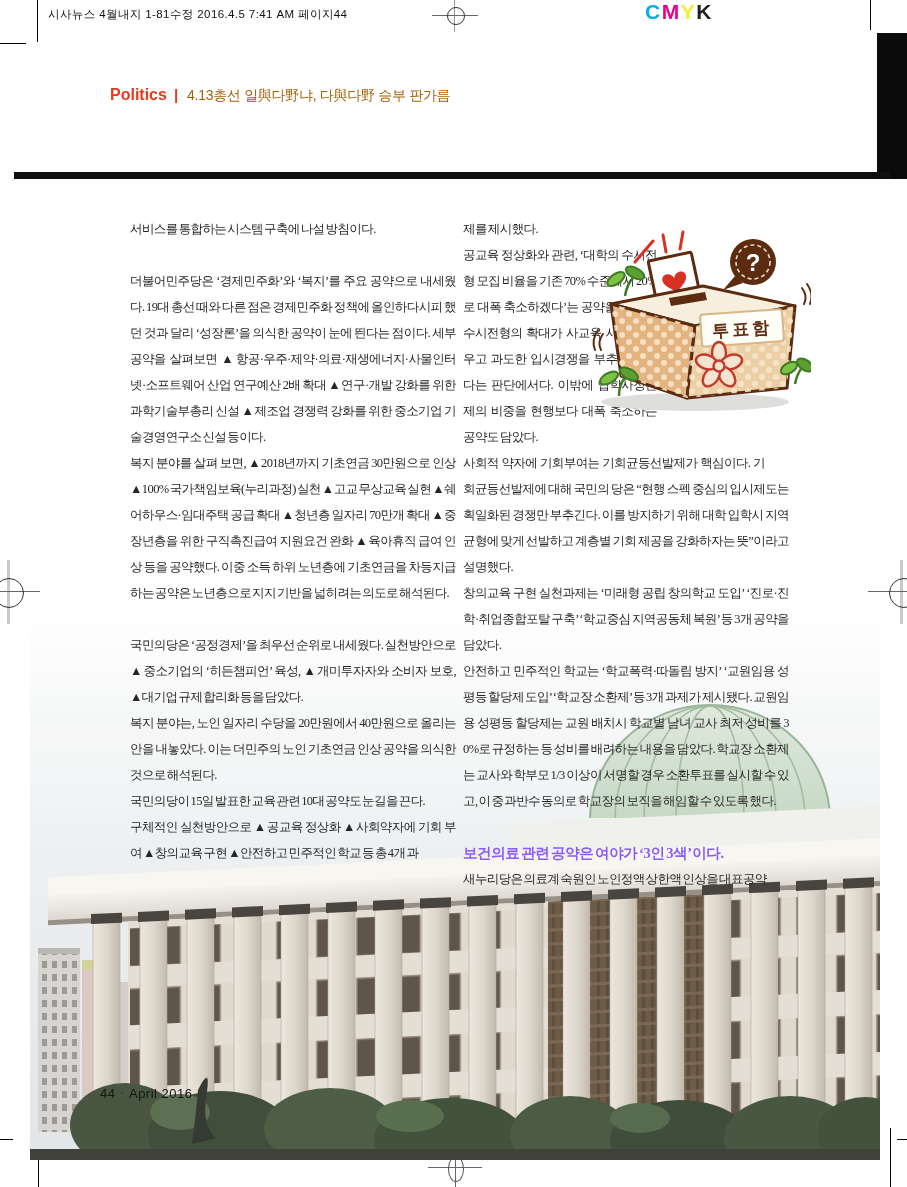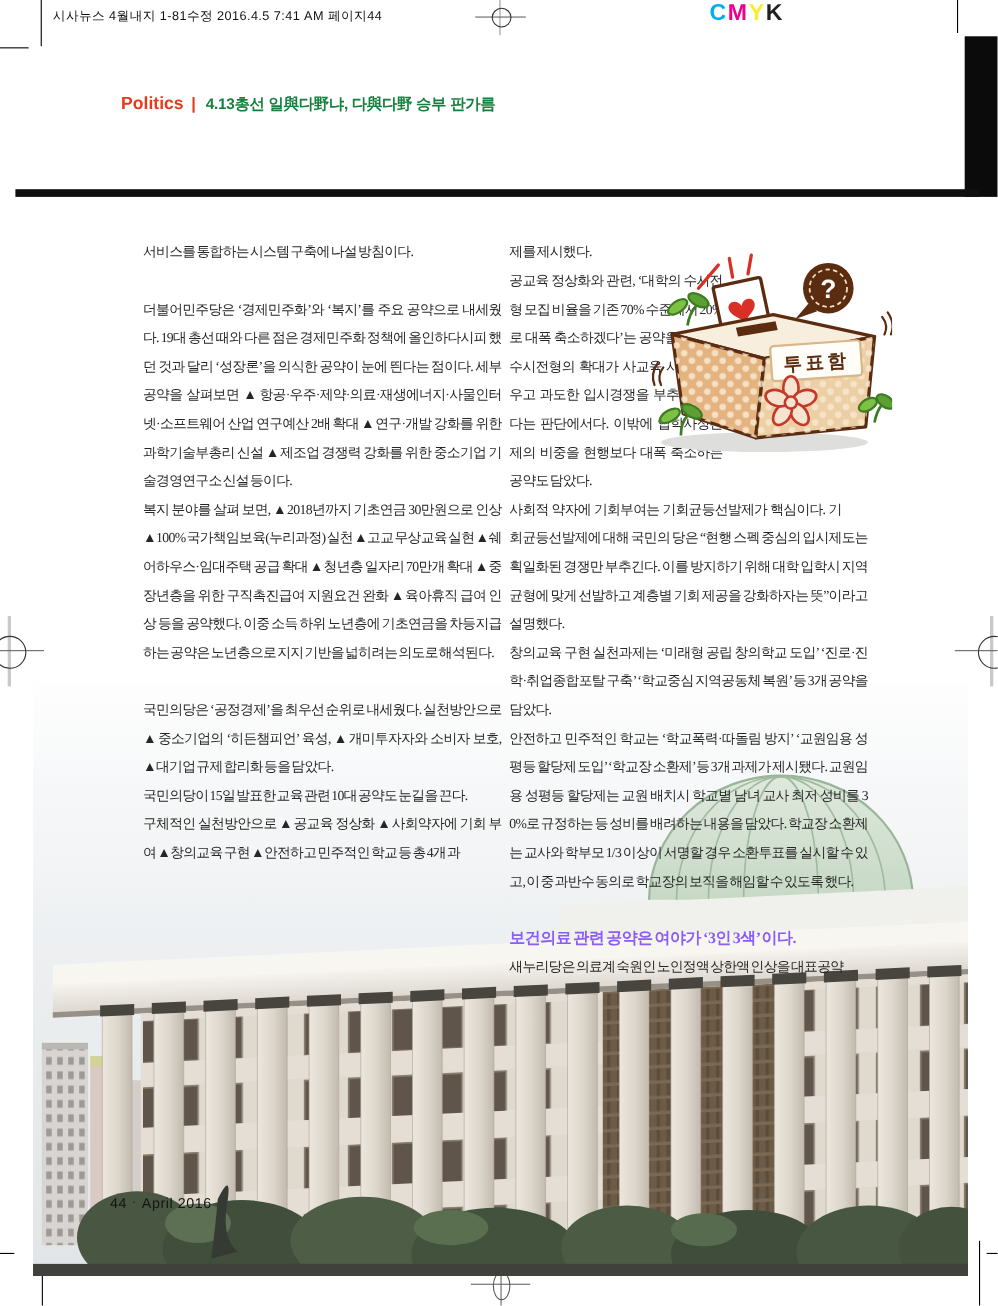--- a/index.html
+++ b/index.html
@@ -15,21 +15,21 @@
         font-size:11.5px;color:#111;letter-spacing:.4px;white-space:nowrap;}
   #cmyk{position:absolute;left:645px;top:0;font-family:"Liberation Sans",sans-serif;
         font-size:21px;font-weight:bold;letter-spacing:1.5px;}
   #cmyk .c{color:#00aeef}#cmyk .m{color:#ec008c}#cmyk .y{color:#f9ed32}#cmyk .k{color:#231f20}
   #right-black-bar{position:absolute;left:877px;top:33px;width:30px;height:146px;background:#0b0b0b;}
   #top-rule{position:absolute;left:14px;top:172px;width:876px;height:7px;background:#101010;}
   
   #header{position:absolute;left:110px;top:86px;font-family:"Liberation Sans",sans-serif;white-space:nowrap;}
   #header .kicker{color:#e8391d;font-weight:bold;font-size:16px;}
   #header .divider{color:#e8391d;font-weight:bold;font-size:15px;margin:0 9px 0 7px;}
-  #header .title{color:#15803d;font-weight:bold;font-size:14px;letter-spacing:-0.3px;}
+  #header .title{color:#a16207;font-weight:normal;font-size:14px;letter-spacing:-0.3px;}
   
   .col{position:absolute;top:216px;width:326px;font-size:12.5px;line-height:26px;
        text-align:justify;word-break:break-all;color:#262626;letter-spacing:-0.6px;
        word-spacing:-1.5px;z-index:2;}
   #col1{left:130px;}
   #col2{left:463px;}
   .col p{margin:0;}
   .col p.gap{margin-top:26px;font-family:Liberation Serif, serif;}
   #col2 .spacer-a{float:right;width:132px;height:224px;}
   #col2 .spacer-b{float:right;clear:right;width:24px;height:26px;}
@@ -206,20 +206,21 @@
     <rect x="0" y="0" width="850" height="540" fill="#f4f6f8" opacity="0.10"></rect>
     <text x="70" y="478" font-family="Liberation Sans, sans-serif" font-size="13" fill="#151515" letter-spacing="0.5">44ㆍApril 2016</text>
   </g>
 </svg>
 
 <div id="col1" class="col">
   <p>서비스를 통합하는 시스템 구축에 나설 방침이다.</p>
   <p class="gap">더불어민주당은 ‘경제민주화’와 ‘복지’를 주요 공약으로 내세웠다. 19대 총선 때와 다른 점은 경제민주화 정책에 올인하다시피 했던 것과 달리 ‘성장론’을 의식한 공약이 눈에 띈다는 점이다. 세부 공약을 살펴보면 ▲항공·우주·제약·의료·재생에너지·사물인터넷·소프트웨어 산업 연구예산 2배 확대 ▲연구·개발 강화를 위한 과학기술부총리 신설 ▲제조업 경쟁력 강화를 위한 중소기업 기술경영연구소 신설 등이다.</p>
   <p>복지 분야를 살펴 보면, ▲2018년까지 기초연금 30만원으로 인상 ▲100% 국가책임보육(누리과정) 실천 ▲고교 무상교육 실현 ▲쉐어하우스·임대주택 공급 확대 ▲청년층 일자리 70만개 확대 ▲중장년층을 위한 구직촉진급여 지원요건 완화 ▲육아휴직 급여 인상 등을 공약했다. 이중 소득 하위 노년층에 기초연금을 차등지급하는 공약은 노년층으로 지지 기반을 넓히려는 의도로 해석된다.</p>
   <p class="gap">국민의당은 ‘공정경제’을 최우선 순위로 내세웠다. 실천방안으로 ▲중소기업의 ‘히든챔피언’ 육성, ▲개미투자자와 소비자 보호, ▲대기업 규제 합리화 등을 담았다.</p>
+  <p>복지 분야는, 노인 일자리 수당을 20만원에서 40만원으로 올리는 안을 내놓았다. 이는 더민주의 노인 기초연금 인상 공약을 의식한 것으로 해석된다.</p>
   <p>국민의당이 15일 발표한 교육 관련 10대 공약도 눈길을 끈다.</p>
   <p>구체적인 실천방안으로 ▲공교육 정상화 ▲사회약자에 기회 부여 ▲창의교육 구현 ▲안전하고 민주적인 학교 등 총 4개 과</p>
 </div>
 
 <div id="col2" class="col">
   <div class="spacer-a"></div>
   <div class="spacer-b"></div>
   <p>제를 제시했다.</p>
   <p>공교육 정상화와 관련, ‘대학의 수시전형 모집 비율을 기존 70% 수준에서 20%로 대폭 축소하겠다’는 공약을 내놨다. 수시전형의 확대가 사교육 시장을 키우고 과도한 입시경쟁을 부추기고 있다는 판단에서다. 이밖에 입학사정관제의 비중을 현행보다 대폭 축소하는 공약도 담았다.</p>
   <p>사회적 약자에 기회부여는 기회균등선발제가 핵심이다. 기회균등선발제에 대해 국민의 당은 “현행 스펙 중심의 입시제도는 획일화된 경쟁만 부추긴다. 이를 방지하기 위해 대학 입학시 지역 균형에 맞게 선발하고 계층별 기회 제공을 강화하자는 뜻”이라고 설명했다.</p>

